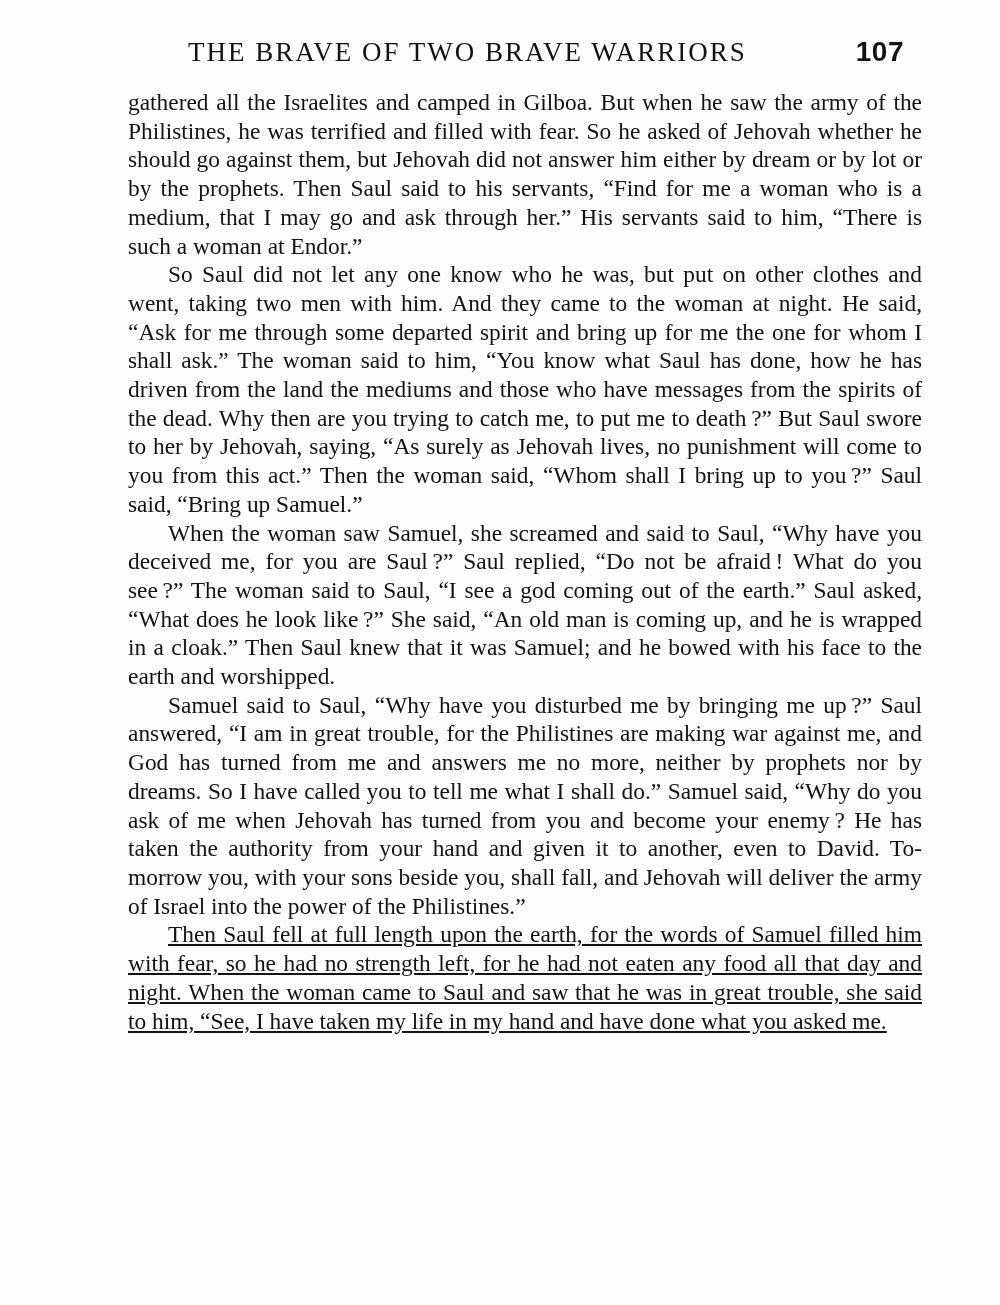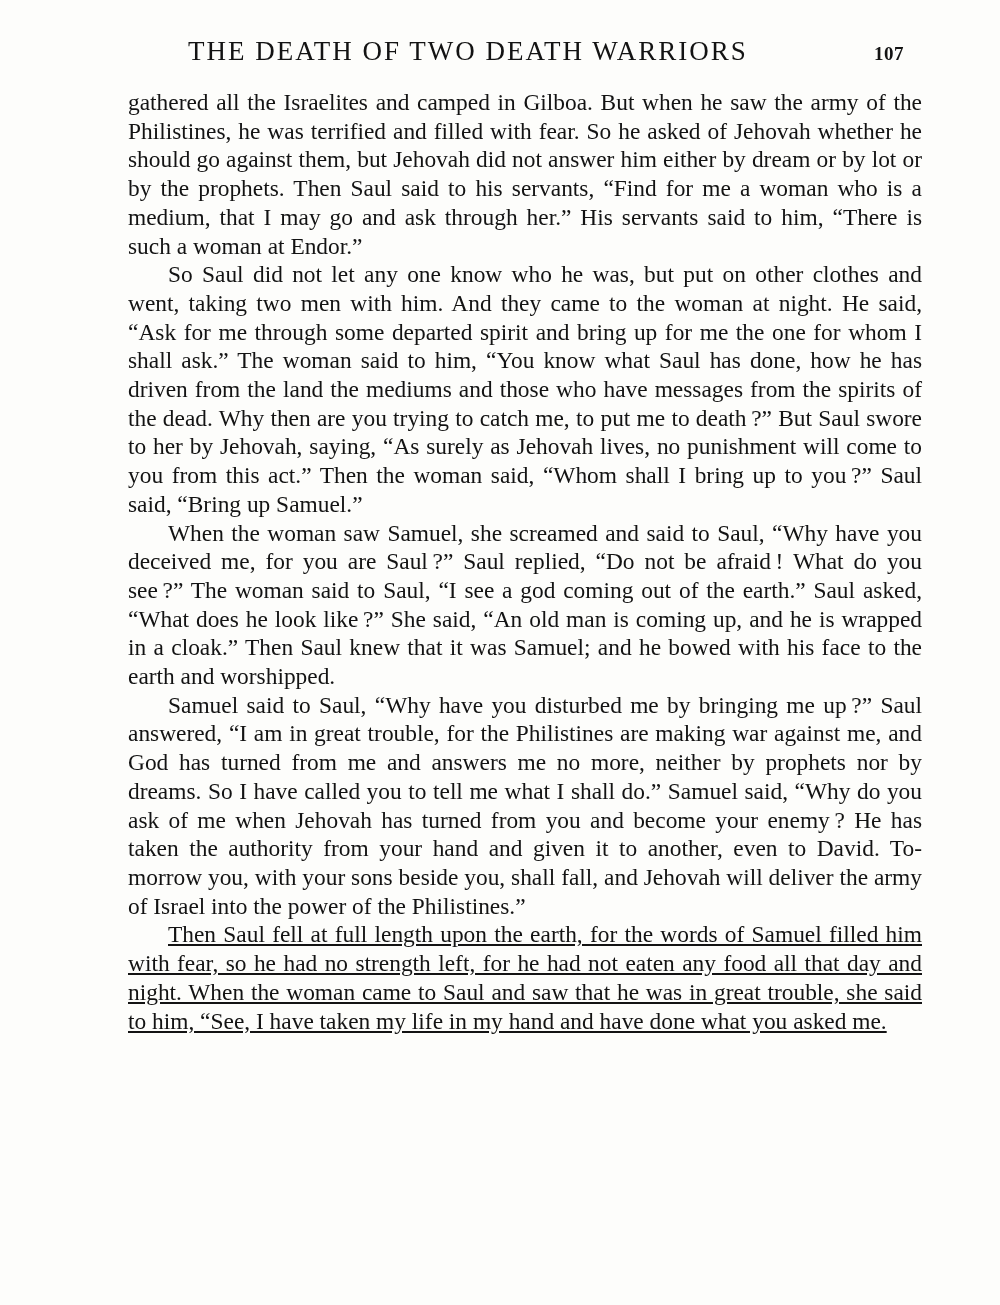--- a/index.html
+++ b/index.html
@@ -34,22 +34,22 @@
   }
   .running-title {
     font-family: "Liberation Serif", serif;
     font-size: 27px;
     letter-spacing: 2.0px;
     font-weight: 400;
     white-space: nowrap;
     margin-left: 92px;
   }
   .folio {
-    font-family: Liberation Serif, serif;
-    font-size: 19px;
+    font-family: Liberation Sans, sans-serif;
+    font-size: 28px;
     font-weight: 700;
     letter-spacing: 0.5px;
     margin-left: 38px;
   }
   .body-text {
     position: absolute;
     left: 96px;
     top: 88px;
     width: 794px;
     font-size: 23.4px;
@@ -72,21 +72,21 @@
     text-align: justify;
     text-decoration: underline;
   }
 </style>
 </head>
 <body>
 
 <div class="page">
 
   <div class="header">
-    <div class="running-title">THE  DEATH  OF  TWO  DEATH  WARRIORS</div>
+    <div class="running-title">THE  BRAVE  OF  TWO  BRAVE  WARRIORS</div>
     <div class="folio">107</div>
   </div>
 
   <div class="body-text">
     <p>gathered all the Israelites and camped in Gilboa.  But when he saw the army of the Philistines, he was terrified and filled with fear. So he asked of Jehovah whether he should go against them, but Jehovah did not answer him either by dream or by lot or by the prophets.  Then Saul said to his servants, “Find for me a woman who is a medium, that I may go and ask through her.”  His servants said to him, “There is such a woman at Endor.”</p>
     <p class="indent">So Saul did not let any one know who he was, but put on other clothes and went, taking two men with him.  And they came to the woman at night.  He said, “Ask for me through some departed spirit and bring up for me the one for whom I shall ask.”  The woman said to him, “You know what Saul has done, how he has driven from the land the mediums and those who have messages from the spirits of the dead.  Why then are you trying to catch me, to put me to death ?”  But Saul swore to her by Jehovah, saying, “As surely as Jehovah lives, no punishment will come to you from this act.”  Then the woman said, “Whom shall I bring up to you ?”  Saul said, “Bring up Samuel.”</p>
     <p class="indent">When the woman saw Samuel, she screamed and said to Saul, “Why have you deceived me, for you are Saul ?”  Saul replied, “Do not be afraid !  What do you see ?”  The woman said to Saul, “I see a god coming out of the earth.”  Saul asked, “What does he look like ?”  She said, “An old man is coming up, and he is wrapped in a cloak.”  Then Saul knew that it was Samuel; and he bowed with his face to the earth and worshipped.</p>
     <p class="indent">Samuel said to Saul, “Why have you disturbed me by bringing me up ?”  Saul answered, “I am in great trouble, for the Philistines are making war against me, and God has turned from me and answers me no more, neither by prophets nor by dreams.  So I have called you to tell me what I shall do.”  Samuel said, “Why do you ask of me when Jehovah has turned from you and become your enemy ?  He has taken the authority from your hand and given it to another, even to David.  To-morrow you, with your sons beside you, shall fall, and Jehovah will deliver the army of Israel into the power of the Philistines.”</p>
     <p class="indent">Then Saul fell at full length upon the earth, for the words of Samuel filled him with fear, so he had no strength left, for he had not eaten any food all that day and night.  When the woman came to Saul and saw that he was in great trouble, she said to him, “See, I have taken my life in my hand and have done what you asked me.</p>
   </div>

